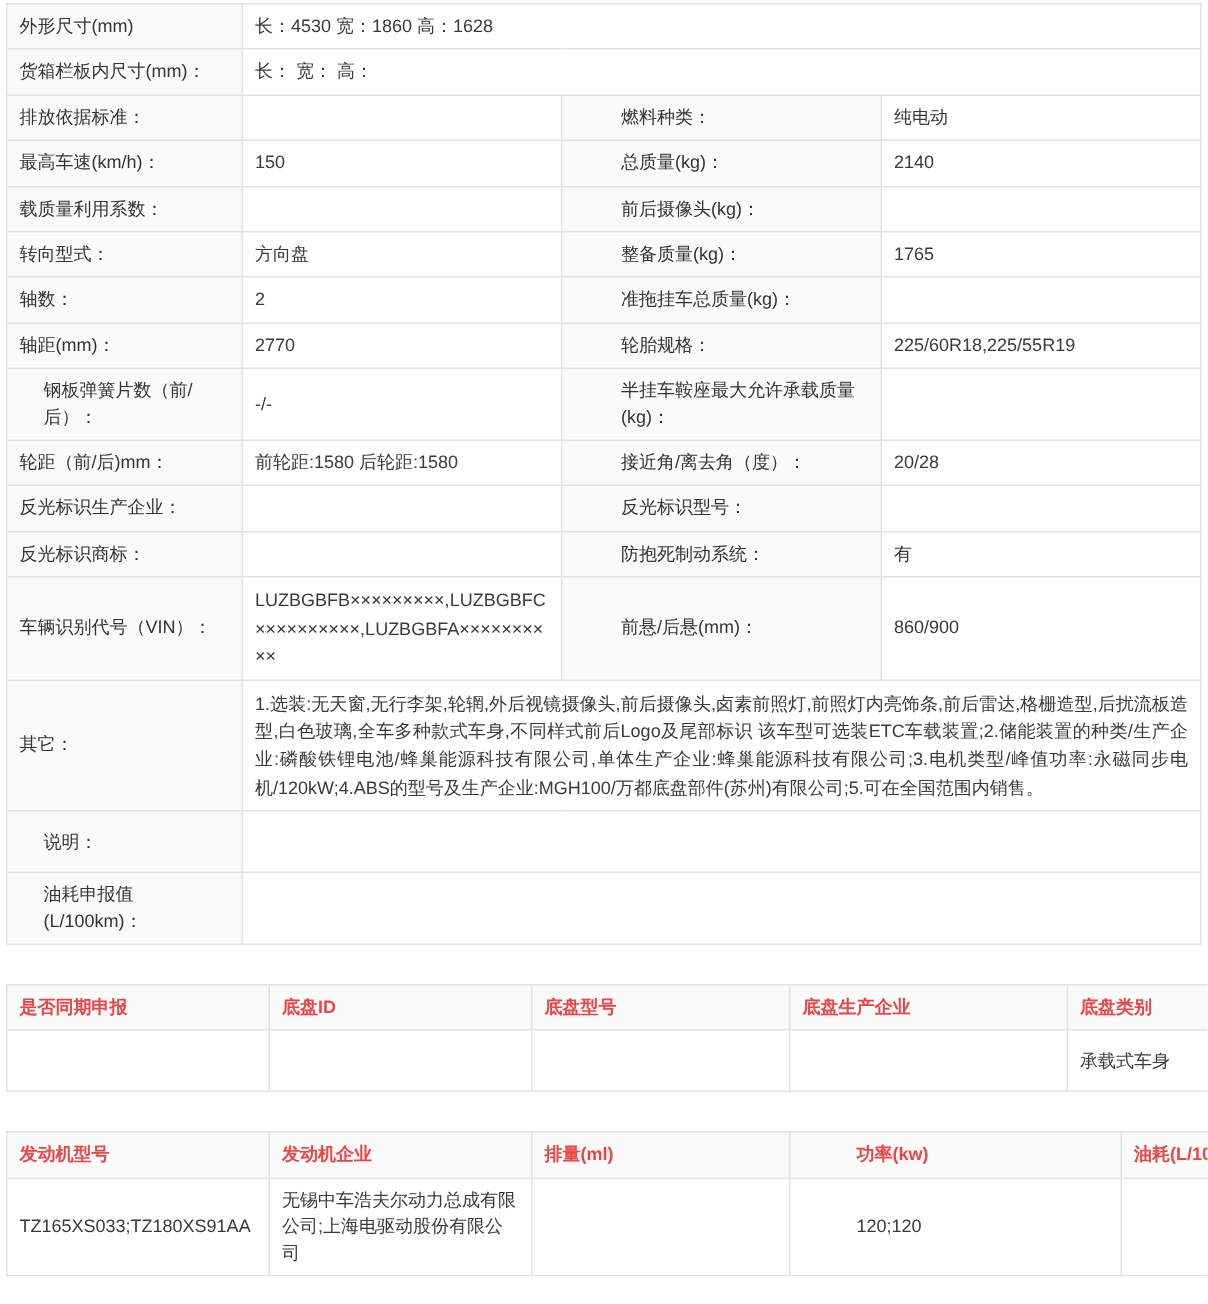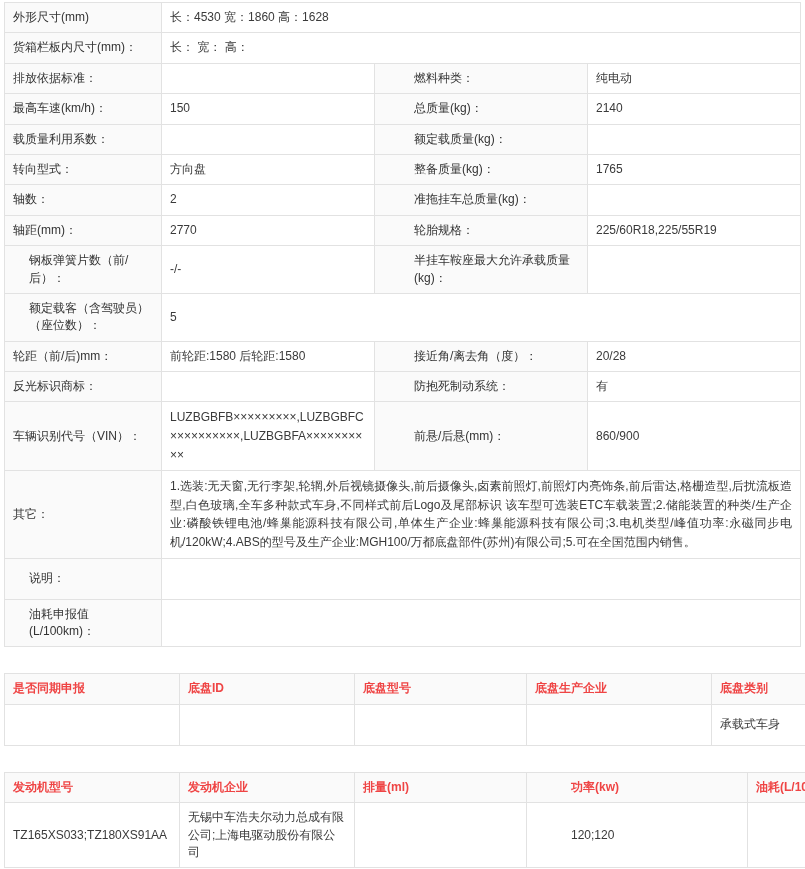--- a/index.html
+++ b/index.html
@@ -104,21 +104,21 @@
       <tr>
         <td class="lbl c1">最高车速(km/h)：</td>
         <td class="val c2">150</td>
         <td class="lbl c3">总质量(kg)：</td>
         <td class="val c4">2140</td>
       </tr>
 
       <tr>
         <td class="lbl c1">载质量利用系数：</td>
         <td class="val c2"></td>
-        <td class="lbl c3">额定载质量(kg)：</td>
+        <td class="lbl c3">前后摄像头(kg)：</td>
         <td class="val c4"></td>
       </tr>
 
       <tr>
         <td class="lbl c1">转向型式：</td>
         <td class="val c2">方向盘</td>
         <td class="lbl c3">整备质量(kg)：</td>
         <td class="val c4">1765</td>
       </tr>
 
@@ -137,32 +137,34 @@
       </tr>
 
       <tr>
         <td class="lbl c1 tall-1">钢板弹簧片数（前/后）：</td>
         <td class="val c2">-/-</td>
         <td class="lbl c3">半挂车鞍座最大允许承载质量(kg)：</td>
         <td class="val c4"></td>
       </tr>
 
 
-      <tr>
-        <td class="lbl c1 tall-1">额定载客（含驾驶员）（座位数）：</td>
-        <td class="val" colspan="3">5</td>
-      </tr>
 
       <tr>
         <td class="lbl c1">轮距（前/后)mm：</td>
         <td class="val c2">前轮距:1580 后轮距:1580</td>
         <td class="lbl c3">接近角/离去角（度）：</td>
         <td class="val c4">20/28</td>
       </tr>
 
+      <tr>
+        <td class="lbl c1">反光标识生产企业：</td>
+        <td class="val c2"></td>
+        <td class="lbl c3">反光标识型号：</td>
+        <td class="val c4"></td>
+      </tr>
 
       <tr>
         <td class="lbl c1">反光标识商标：</td>
         <td class="val c2"></td>
         <td class="lbl c3">防抱死制动系统：</td>
         <td class="val c4">有</td>
       </tr>
 
       <tr>
         <td class="lbl c1">车辆识别代号（VIN）：</td>

